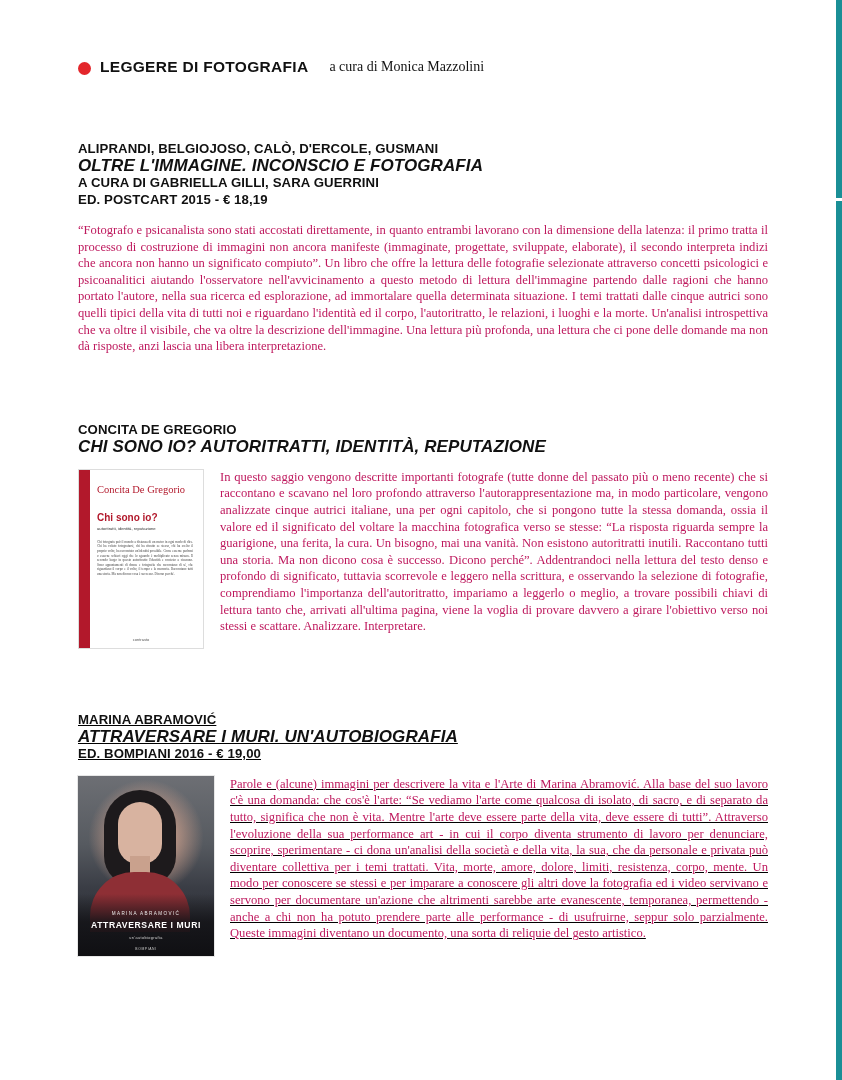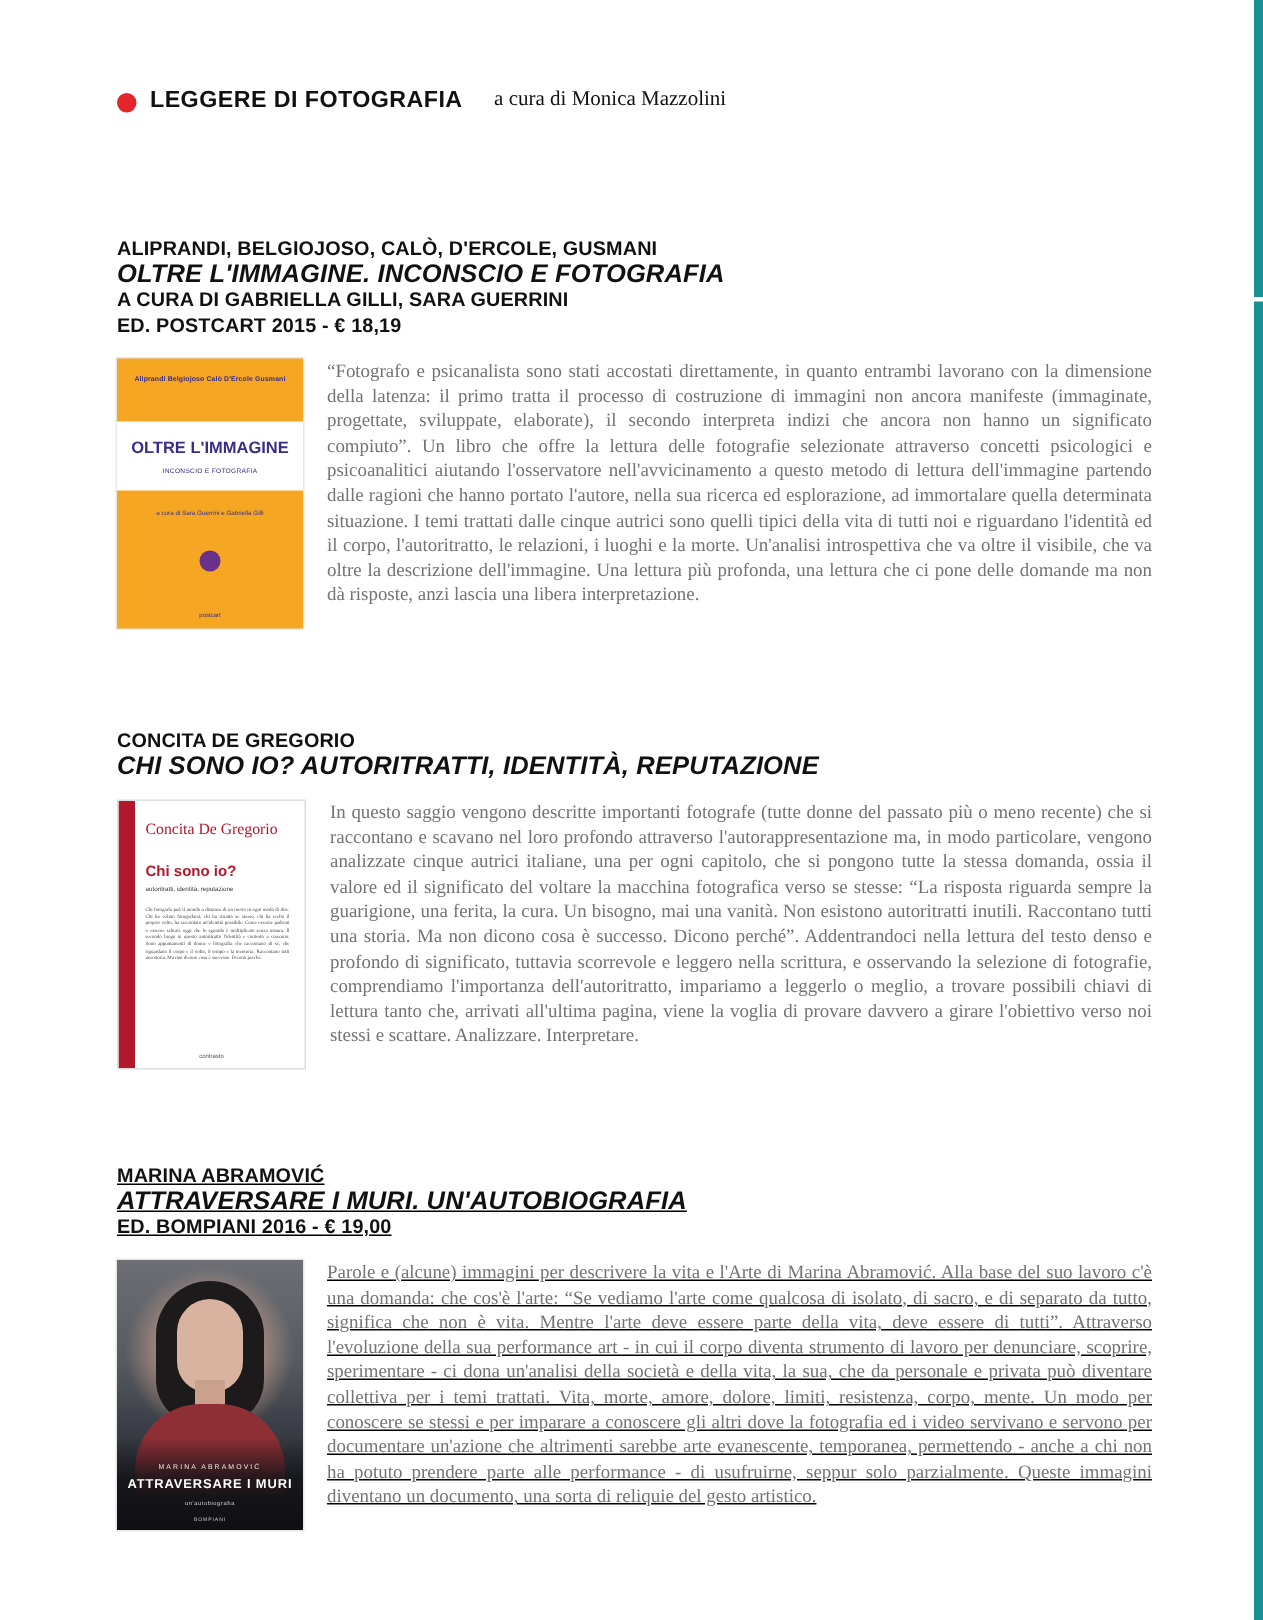--- a/index.html
+++ b/index.html
@@ -73,21 +73,21 @@
     font-family: "Liberation Sans", sans-serif;
     font-weight: bold;
     font-size: 19.5px;
     letter-spacing: 0.2px;
     color: #111111;
     margin-top: 40px;
   }
 
   
   .entry { position: relative; }
-  .entry-1 { margin-top: 81px; }
+  .entry-1 { margin-top: 64px; }
   .entry-2 { margin-top: 66px; }
   .entry-3 { margin-top: 62px; text-decoration: underline; }
 
   .meta {
     font-family: "Liberation Sans", sans-serif;
     color: #111111;
   }
   .meta .author {
     font-weight: bold;
     font-size: 13.2px;
@@ -122,21 +122,21 @@
   .cover-wrap {
     flex: 0 0 auto;
     margin-right: 16px;
   }
   .text-col {
     flex: 1 1 auto;
     font-family: "Liberation Serif", serif;
     font-size: 12.6px;
     line-height: 16.6px;
     text-align: justify;
-    color: #737373;
+    color: #be185d;
     hyphens: auto;
   }
 
   
   .cover1 {
     width: 124px;
     height: 180px;
     background: #f5a623;
     position: relative;
     box-shadow: 0 0 0 1px #e7e7e7;
@@ -255,21 +255,21 @@
     bottom: 6px;
     left: 0; right: 0;
     text-align: center;
     font-family: "Liberation Sans", sans-serif;
     font-size: 4px;
     color: #555555;
   }
 
   
   .cover3 {
-    width: 124px;
+    width: 136px;
     height: 180px;
     position: relative;
     overflow: hidden;
     background: #2b2b33;
     box-shadow: 0 0 0 1px #e7e7e7;
   }
   .cover3 .c3-photo {
     position: absolute;
     inset: 0;
     background:
@@ -370,35 +370,20 @@
 
 
     <div class="entry entry-1">
       <div class="meta">
         <div class="author">ALIPRANDI, BELGIOJOSO, CALÒ, D'ERCOLE, GUSMANI</div>
         <div class="work">OLTRE L'IMMAGINE. INCONSCIO E FOTOGRAFIA</div>
         <div class="curator">A CURA DI GABRIELLA GILLI, SARA GUERRINI</div>
         <div class="publisher">ED. POSTCART 2015 - € 18,19</div>
       </div>
       <div class="body-row">
-        <div class="cover-wrap">
-          <div class="cover1">
-            <div class="c1-top">Aliprandi  Belgiojoso  Calò
-D'Ercole  Gusmani</div>
-            <div class="c1-band">
-              <div class="c1-title">OLTRE
-L'IMMAGINE</div>
-              <div class="c1-sub">INCONSCIO E FOTOGRAFIA</div>
-            </div>
-            <div class="c1-cura">a cura di
-Sara Guerrini e Gabriella Gilli</div>
-            <div class="c1-dot"></div>
-            <div class="c1-foot">postcart</div>
-          </div>
-        </div>
         <div class="text-col">“Fotografo e psicanalista sono stati accostati direttamente, in quanto entrambi lavorano con la dimensione della latenza: il primo tratta il processo di costruzione di immagini non ancora manifeste (immaginate, progettate, sviluppate, elaborate), il secondo interpreta indizi che ancora non hanno un significato compiuto”. Un libro che offre la lettura delle fotografie selezionate attraverso concetti psicologici e psicoanalitici aiutando l'osservatore nell'avvicinamento a questo metodo di lettura dell'immagine partendo dalle ragioni che hanno portato l'autore, nella sua ricerca ed esplorazione, ad immortalare quella determinata situazione. I temi trattati dalle cinque autrici sono quelli tipici della vita di tutti noi e riguardano l'identità ed il corpo, l'autoritratto, le relazioni, i luoghi e la morte. Un'analisi introspettiva che va oltre il visibile, che va oltre la descrizione dell'immagine. Una lettura più profonda, una lettura che ci pone delle domande ma non dà risposte, anzi lascia una libera interpretazione.</div>
       </div>
     </div>
 
     <div class="entry entry-2">
       <div class="meta">
         <div class="author">CONCITA DE GREGORIO</div>
         <div class="work">CHI SONO IO? AUTORITRATTI, IDENTITÀ, REPUTAZIONE</div>
       </div>
       <div class="body-row">

